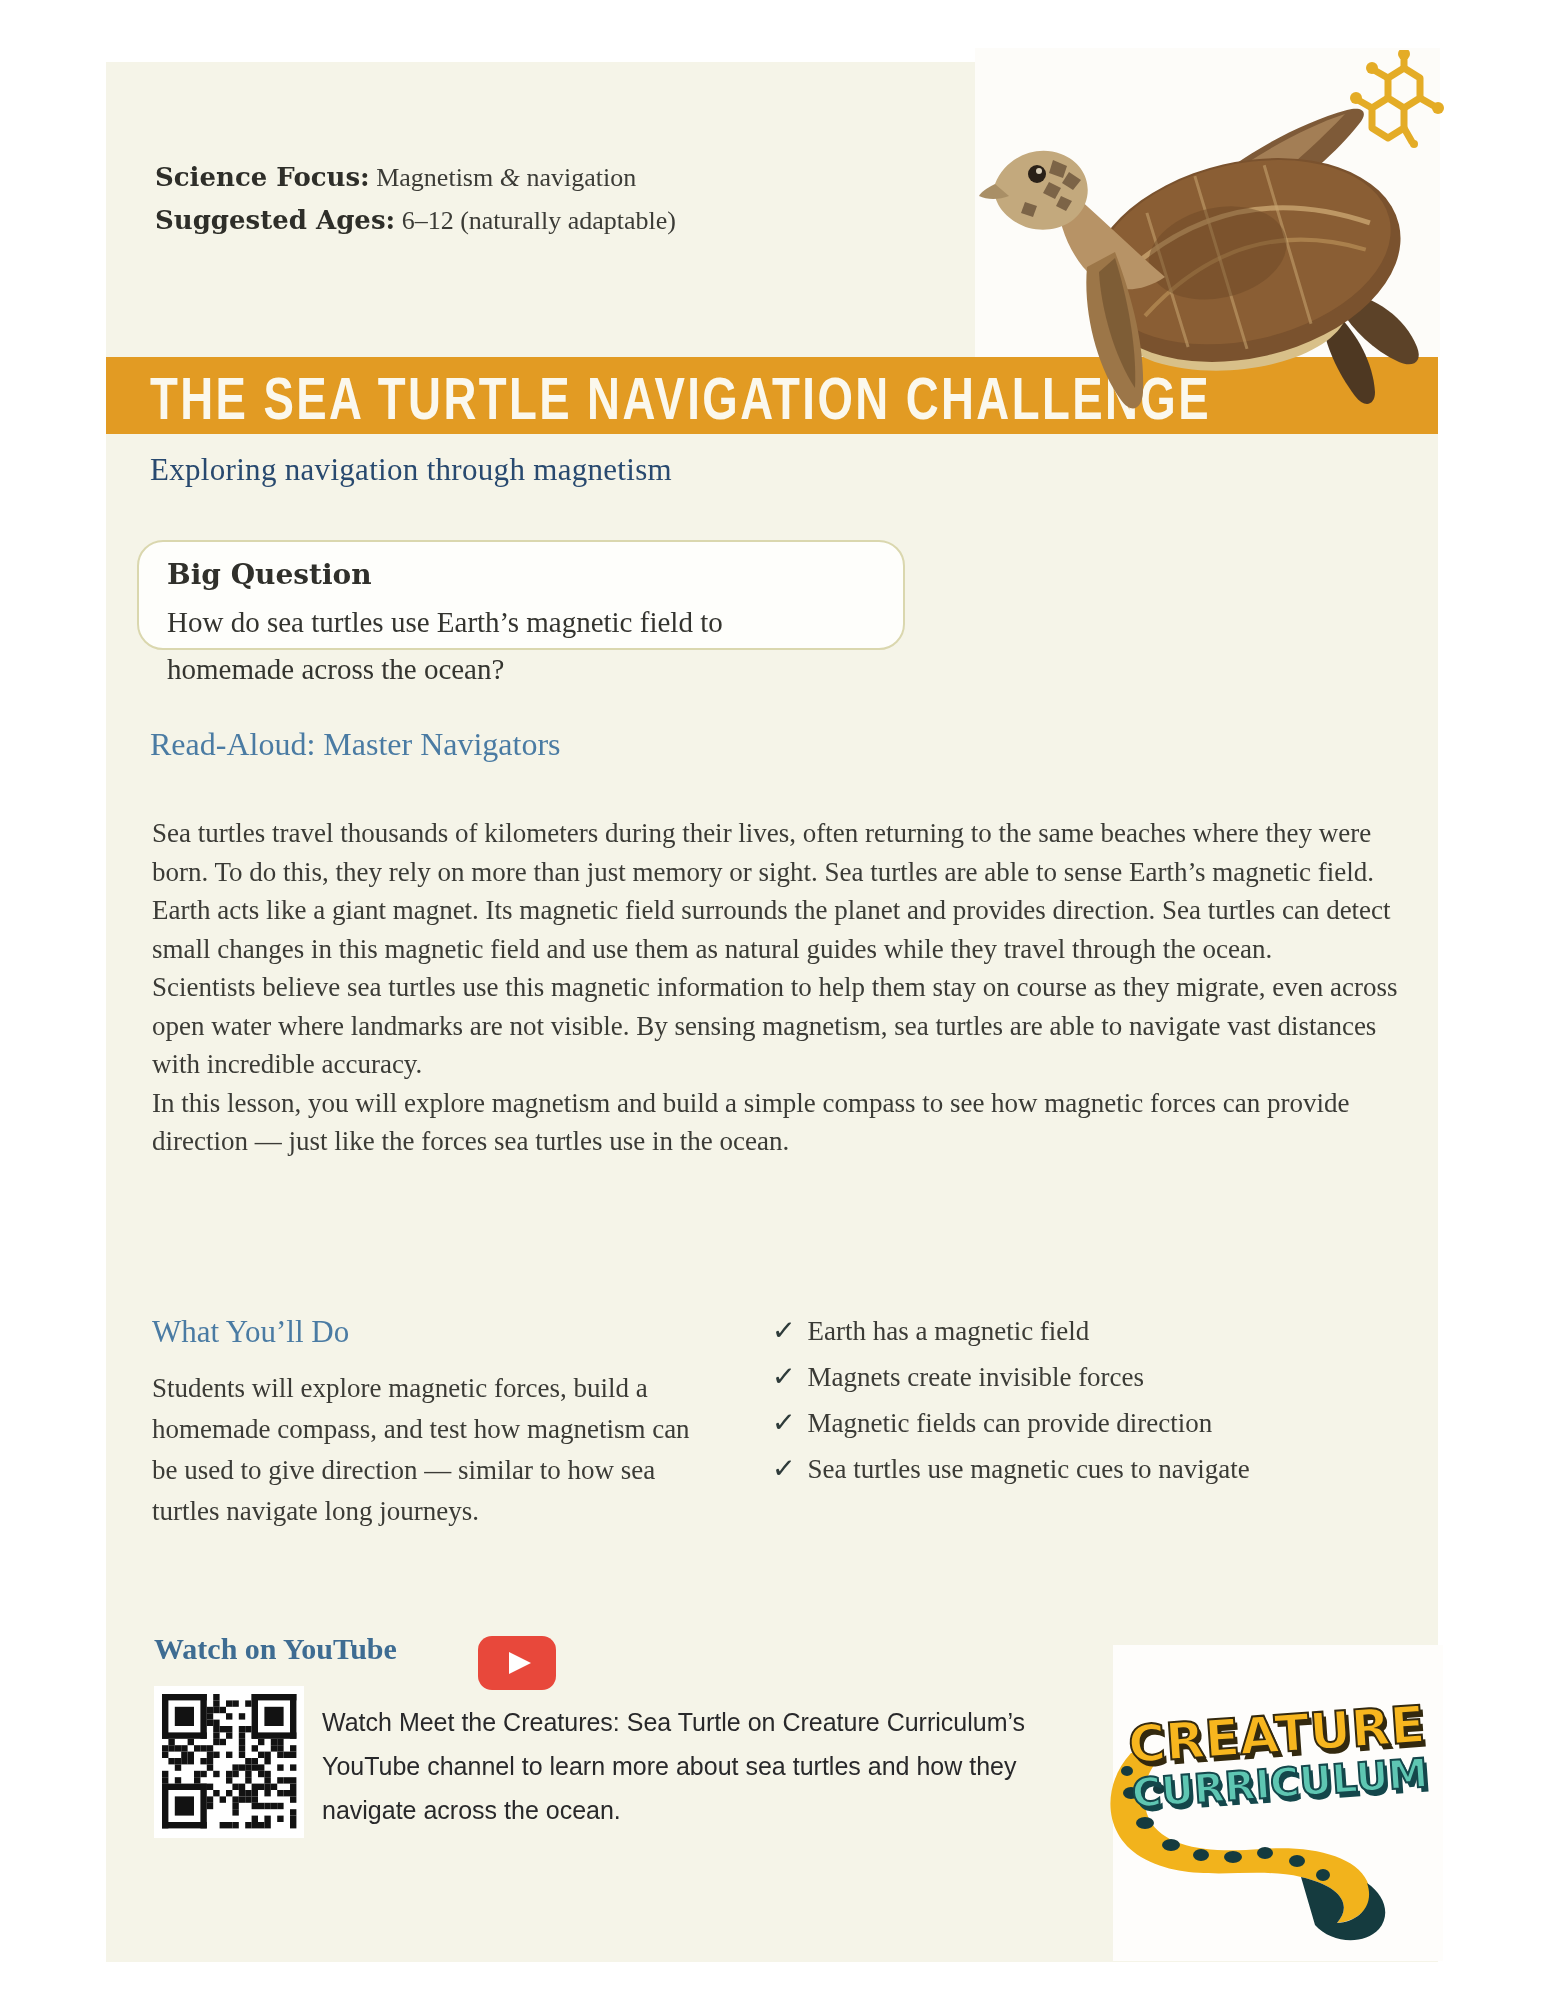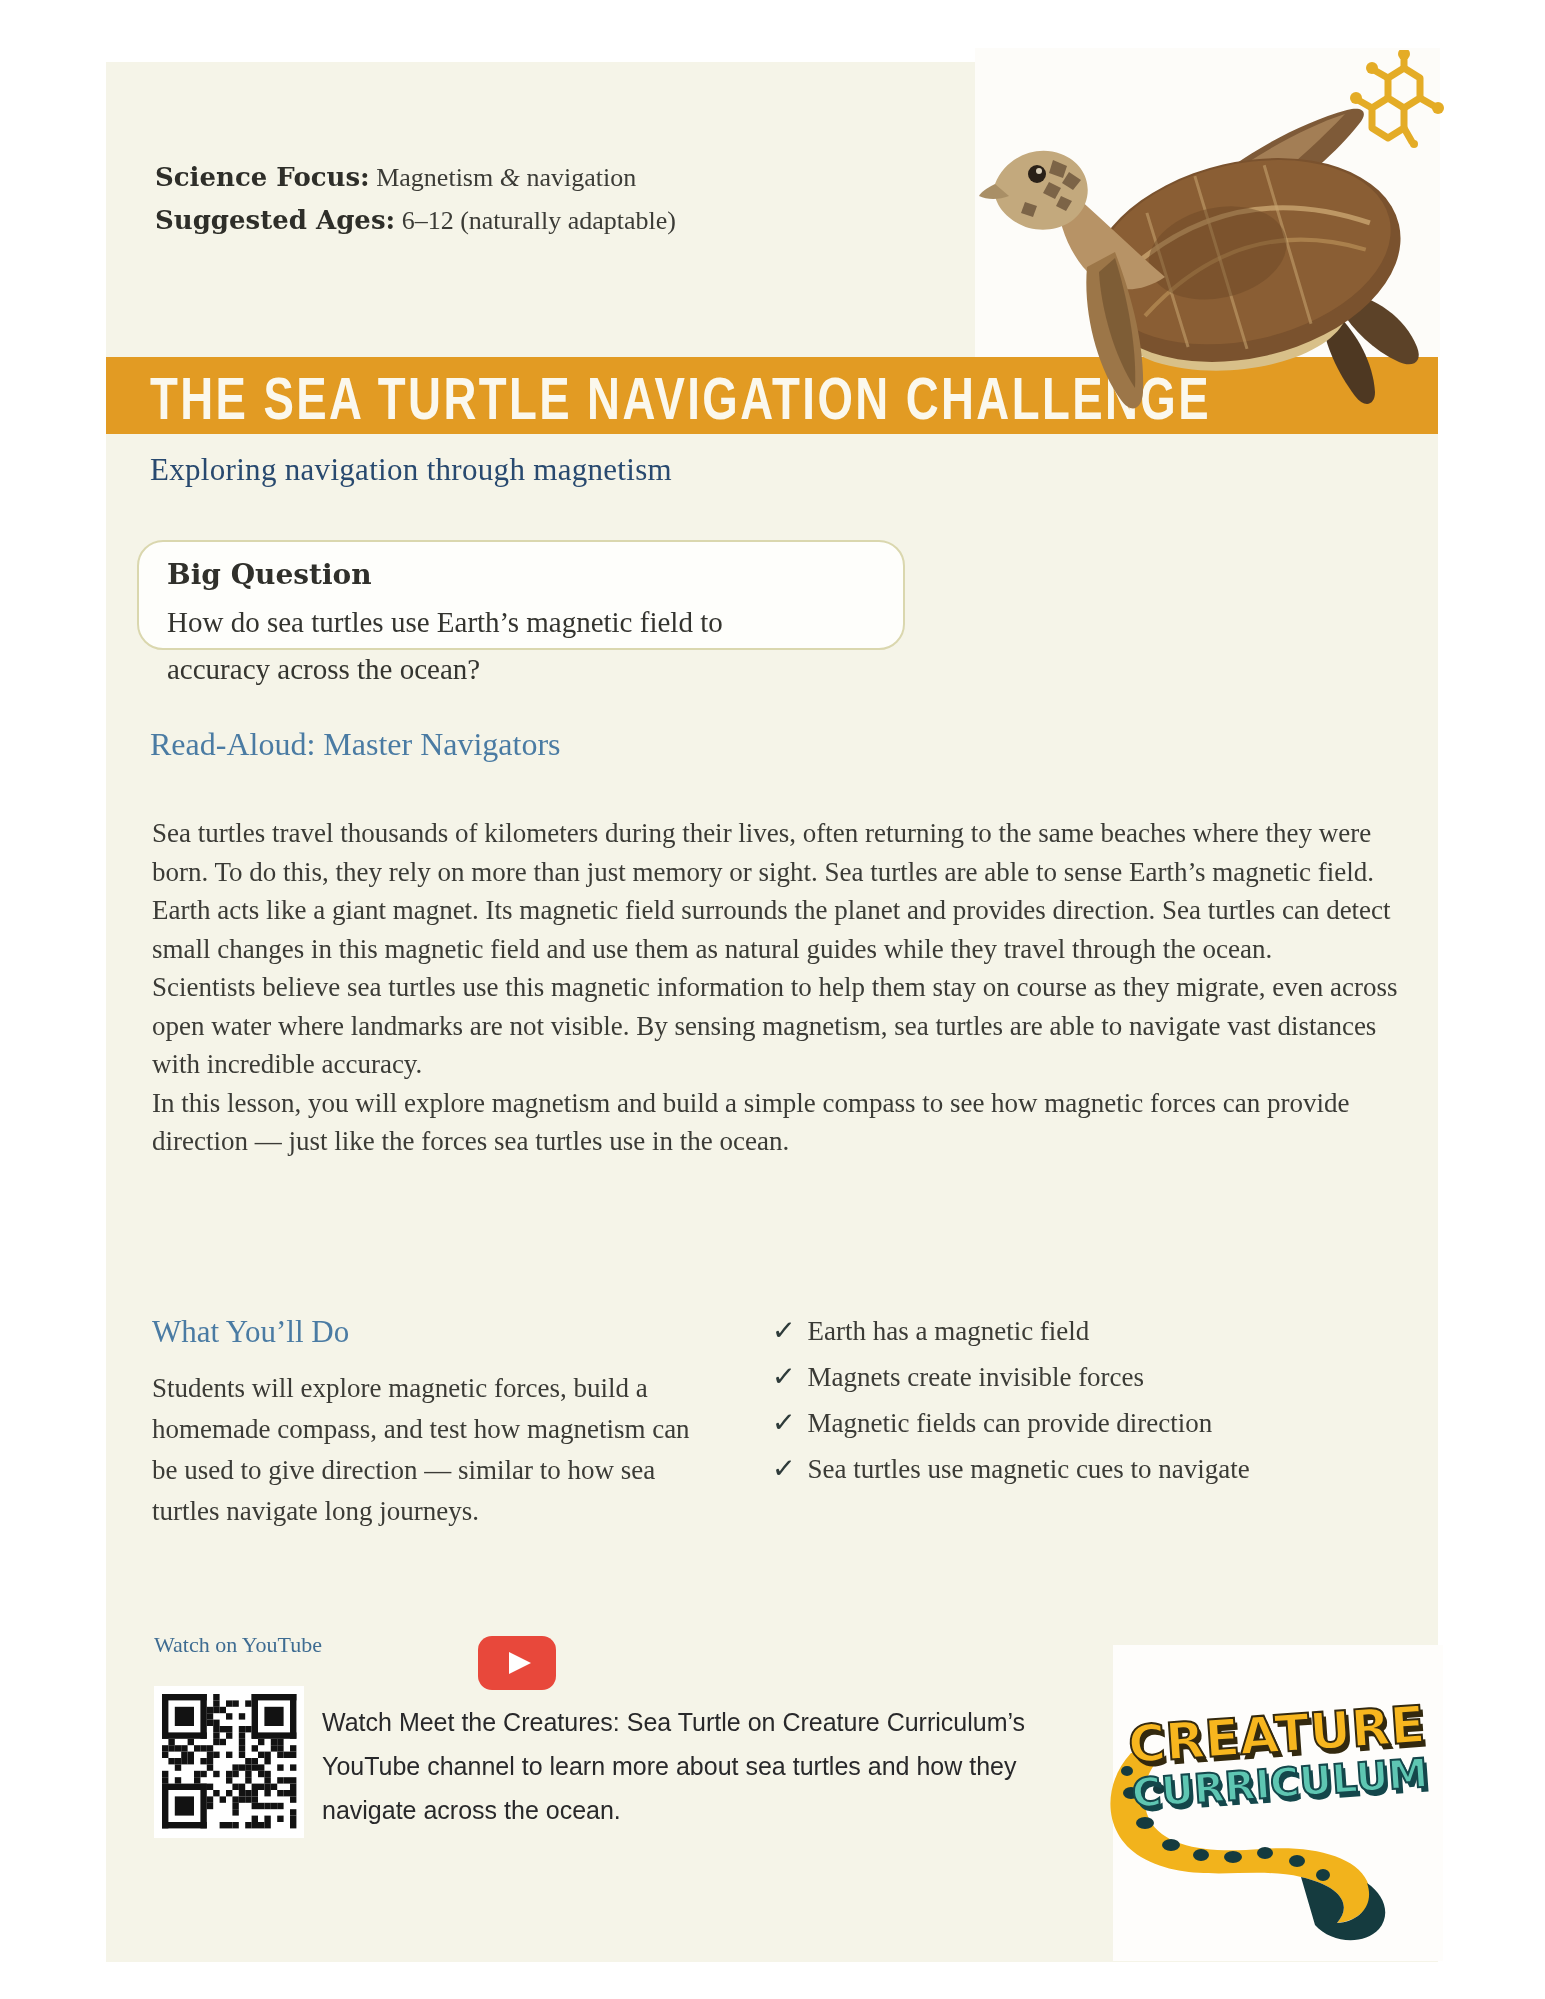--- a/index.html
+++ b/index.html
@@ -38,21 +38,21 @@
   
   .col-do{position:absolute;left:46px;top:1252px;width:540px;}
   .col-learn{position:absolute;left:666px;top:1252px;width:600px;}
   .col-h{font-size:31px;color:#4A7BA3;margin:0 0 18px 0;}
   .col-do .txt{font-size:27px;line-height:41px;color:#3B3B36;}
   .chk-row{display:flex;align-items:baseline;margin-bottom:13px;}
   .chk{font-family:"DejaVu Sans",sans-serif;font-weight:bold;font-size:28px;color:#2E3B3A;margin-right:12px;transform:rotate(3deg);}
   .chk-t{font-size:27px;color:#3B3B36;}
 
   
-  .yt-h{position:absolute;left:48px;top:1570px;font-size:22px;color:#3E6C92;}
+  .yt-h{position:absolute;left:48px;top:1570px;font-size:30px;color:#3E6C92;font-weight:bold;}
   .yt-btn{position:absolute;left:372px;top:1574px;width:78px;height:54px;}
   .qr-box{position:absolute;left:48px;top:1624px;width:150px;height:152px;background:#FFFFFF;}
   .yt-text{position:absolute;left:216px;top:1638px;width:790px;font-family:"Liberation Sans",sans-serif;font-size:25px;line-height:44px;color:#28282A;}
   .yt-text b{font-weight:normal;}
 
   
   .logo-box{position:absolute;left:1007px;top:1583px;width:330px;height:316px;background:#FEFDFB;}
   .logo-inner{position:absolute;left:8px;top:60px;width:314px;text-align:center;transform:rotate(-4deg);}
   .logo1{font-family:"DejaVu Sans",sans-serif;font-weight:bold;font-size:51px;letter-spacing:0px;color:#F7B61E;-webkit-text-stroke:2px #33290F;text-shadow:3px 5px 0 #33290F;}
   .logo2{font-family:"DejaVu Sans",sans-serif;font-weight:bold;font-size:40px;color:#5EC6B2;-webkit-text-stroke:2px #14474B;text-shadow:3px 5px 0 #14474B;margin-top:-4px;}
@@ -128,21 +128,21 @@
         <path d="M84 120 l12 6 -6 11 -12 -6 z"></path>
           <path d="M60 140 l12 4 -4 11 -12 -4 z"></path>
         <path d="M96 134 l11 5 -6 10 -10 -5 z"></path>
       </g>
     </svg>
 
     <div class="subtitle">Exploring navigation through magnetism</div>
 
     <div class="bq">
       <div class="bq-h">Big Question</div>
-      <div class="bq-t">How do sea turtles use Earth’s magnetic field to accuracy across the ocean?</div>
+      <div class="bq-t">How do sea turtles use Earth’s magnetic field to homemade across the ocean?</div>
     </div>
 
     <div class="ra-h">Read-Aloud: Master Navigators</div>
     <div class="ra-body">
       <p>Sea turtles travel thousands of kilometers during their lives, often returning to the same beaches where they were born. To do this, they rely on more than just memory or sight. Sea turtles are able to sense Earth’s magnetic field.  Earth acts like a giant magnet. Its magnetic field surrounds the planet and provides direction. Sea turtles can detect small changes in this magnetic field and use them as natural guides while they travel through the ocean.</p>
       <p>Scientists believe sea turtles use this magnetic information to help them stay on course as they migrate, even across open water where landmarks are not visible. By sensing magnetism, sea turtles are able to navigate vast distances with incredible accuracy.</p>
       <p>In this lesson, you will explore magnetism and build a simple compass to see how magnetic forces can provide direction — just like the forces sea turtles use in the ocean.</p>
     </div>
 
     <div class="col-do">

